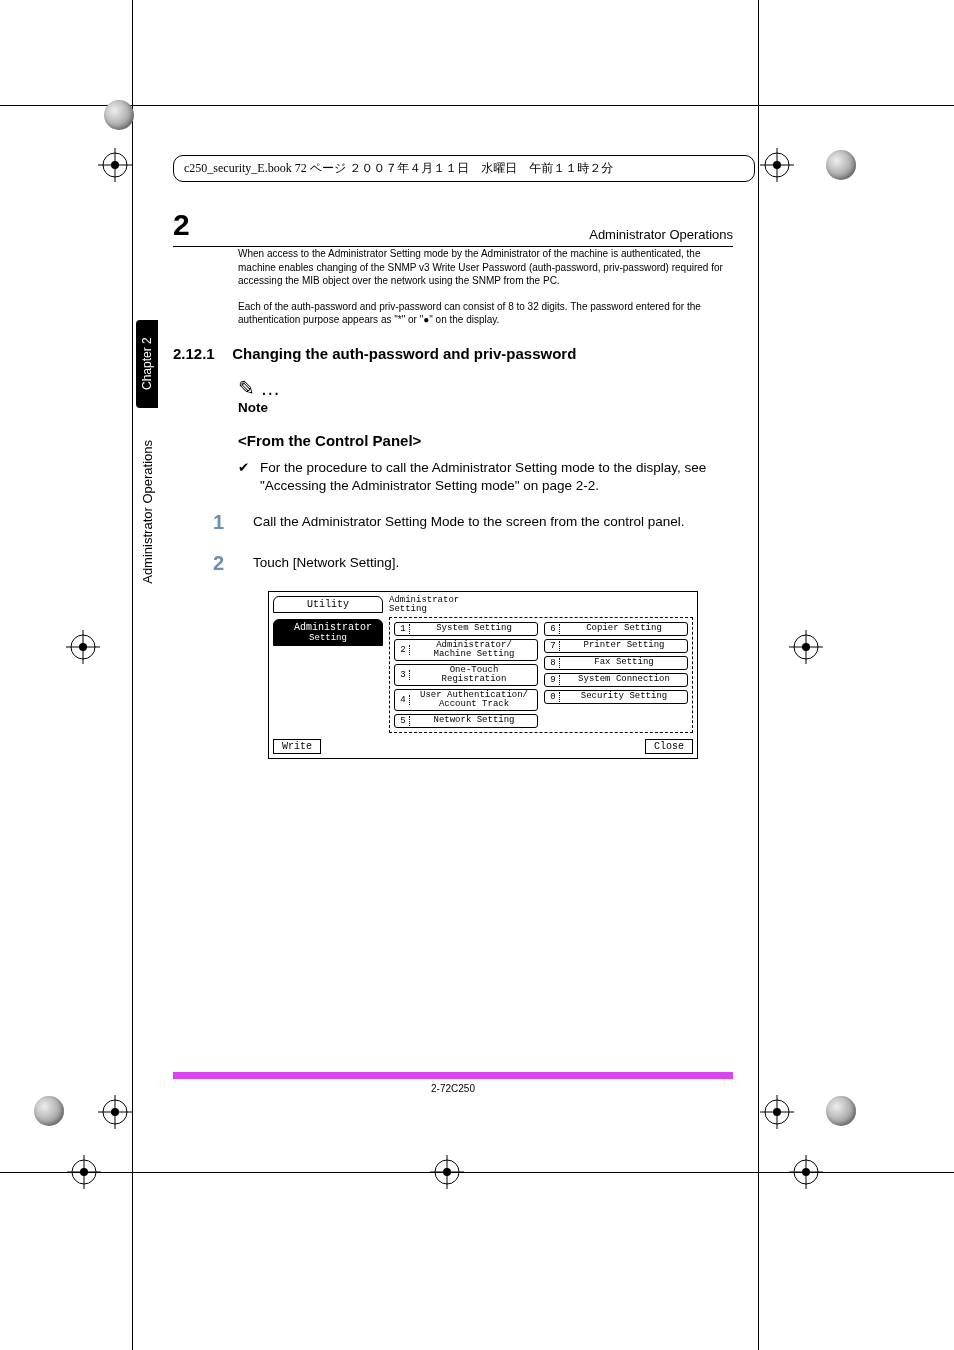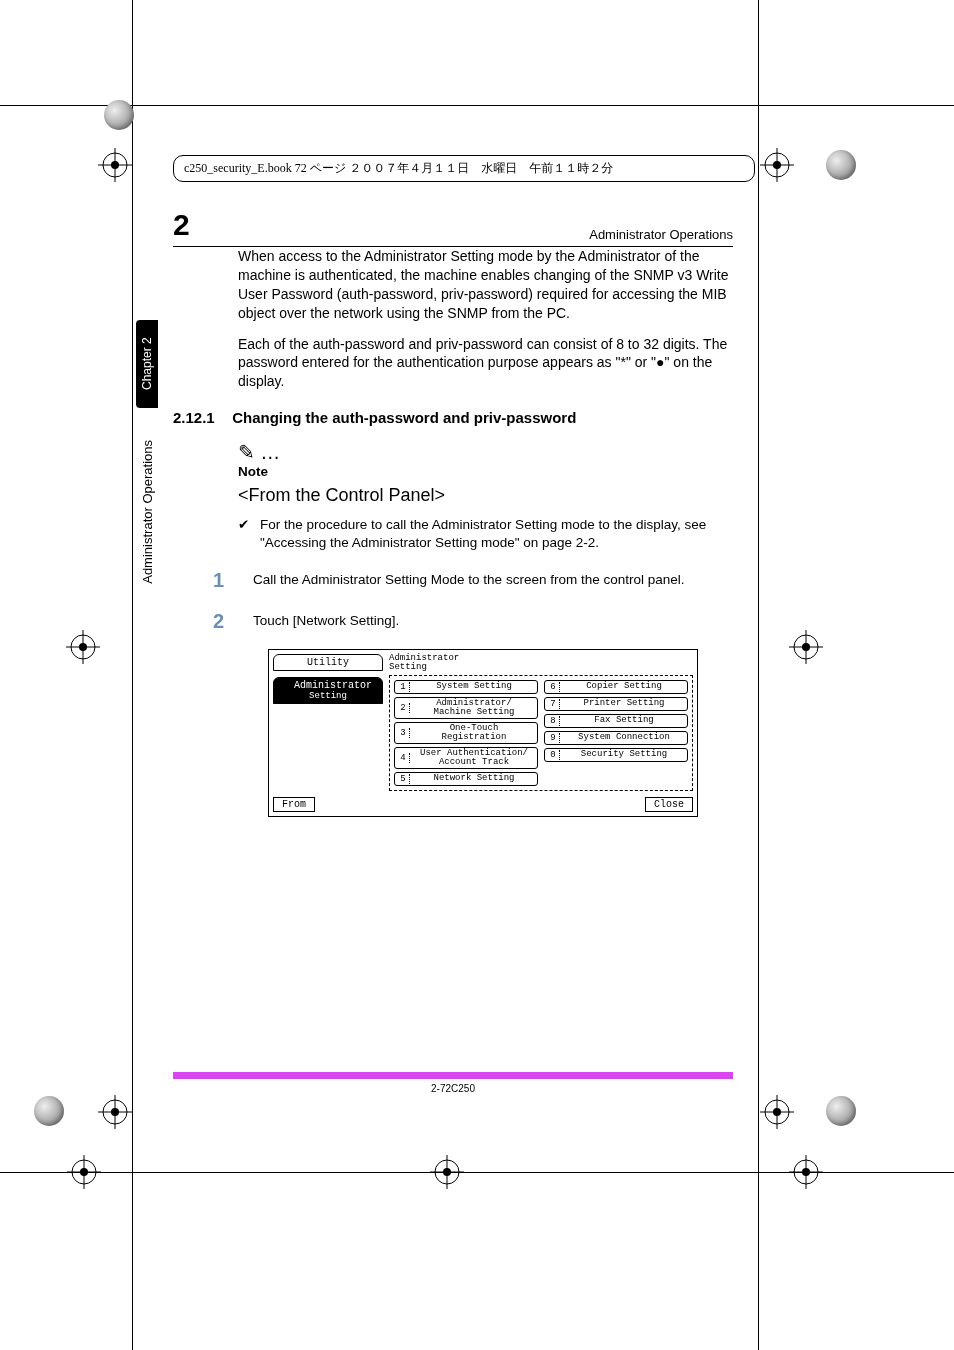--- a/index.html
+++ b/index.html
@@ -56,33 +56,33 @@
     font-family: Arial, sans-serif;
   }
   .run-title { font-size: 13px; }
 
   .h1 {
     font-size: 18px;
     font-weight: bold;
     margin: 30px 0 10px 0;
   }
   .h1 .secnum { display: inline-block; width: 55px; }
-  .para { font-size: 14px; line-height: 1.35; margin: 0 0 12px 65px; }
+  .para { font-size: 10px; line-height: 1.35; margin: 0 0 12px 65px; }
   .h2 {
     font-size: 15px;
     font-weight: bold;
     margin: 18px 0 14px 0;
   }
   .h2 .secnum { display: inline-block; width: 55px; }
 
   .note-icon { margin-left: 65px; font-size: 20px; }
   .note-label { font-weight: bold; font-size: 13.5px; margin-left: 65px; }
   .note-body { font-style: italic; font-size: 13.5px; line-height: 1.3; margin: 2px 0 14px 65px; }
 
-  .subhead { font-weight: normal; font-size: 18px; margin: 6px 0 10px 65px; }
+  .subhead { font-weight: bold; font-size: 15px; margin: 17px 0 10px 65px; }
 
   .bullet-row { display: flex; font-size: 13.5px; line-height: 1.35; margin: 0 0 14px 65px; }
   .bullet-row .mk { width: 22px; flex: none; }
 
   .step-row { display: flex; font-size: 13.5px; line-height: 1.35; margin: 0 0 14px 40px; }
   .step-row .num { width: 40px; flex: none; font-size: 20px; color: #6a8fb5; font-weight: bold; font-family: Arial, sans-serif; }
   .step-row .txt { padding-top: 4px; text-align: right; }
 
   .screenshot {
     margin-left: 95px;
@@ -352,21 +352,21 @@
                 <div class="ss-btn">
                   <div class="n">0</div>
                   <div class="t" style="white-space: pre-line;">Security Setting</div>
                 </div>
               </div>
           </div>
         </div>
       </div>
     </div>
     <div class="ss-footer">
-      <div class="ss-fbtn">From</div>
+      <div class="ss-fbtn">Write</div>
       <div class="ss-fbtn">Close</div>
     </div>
   </div>
 
 </div>
 
 <div class="footer">
   <span>2-72</span>
   <span>C250</span>
 </div>

